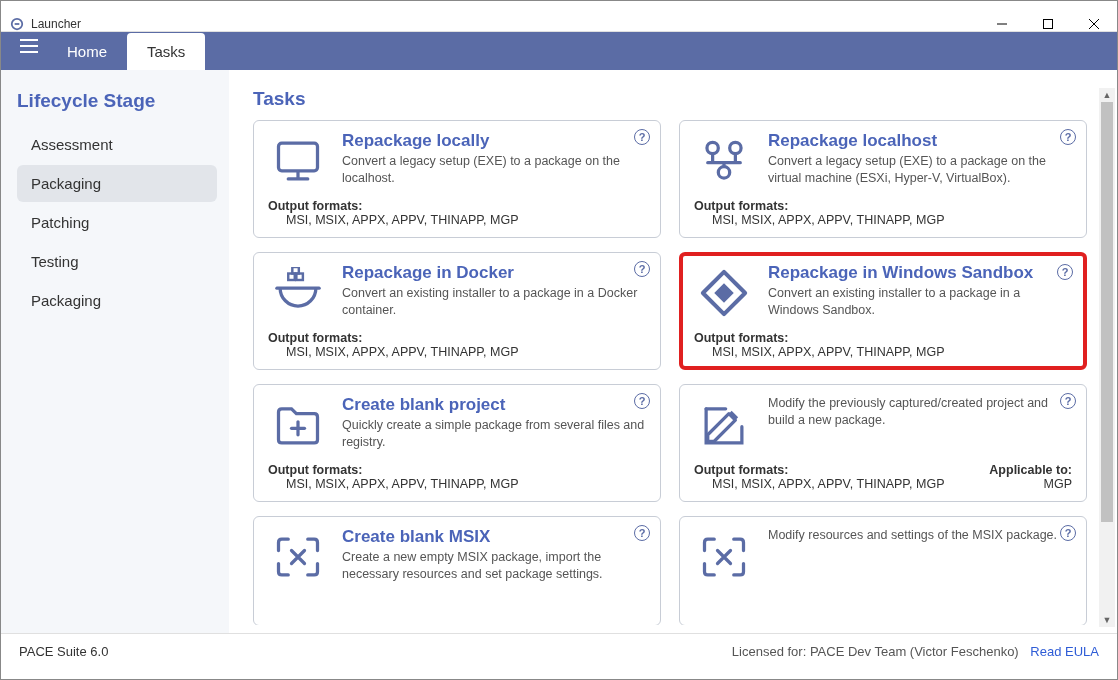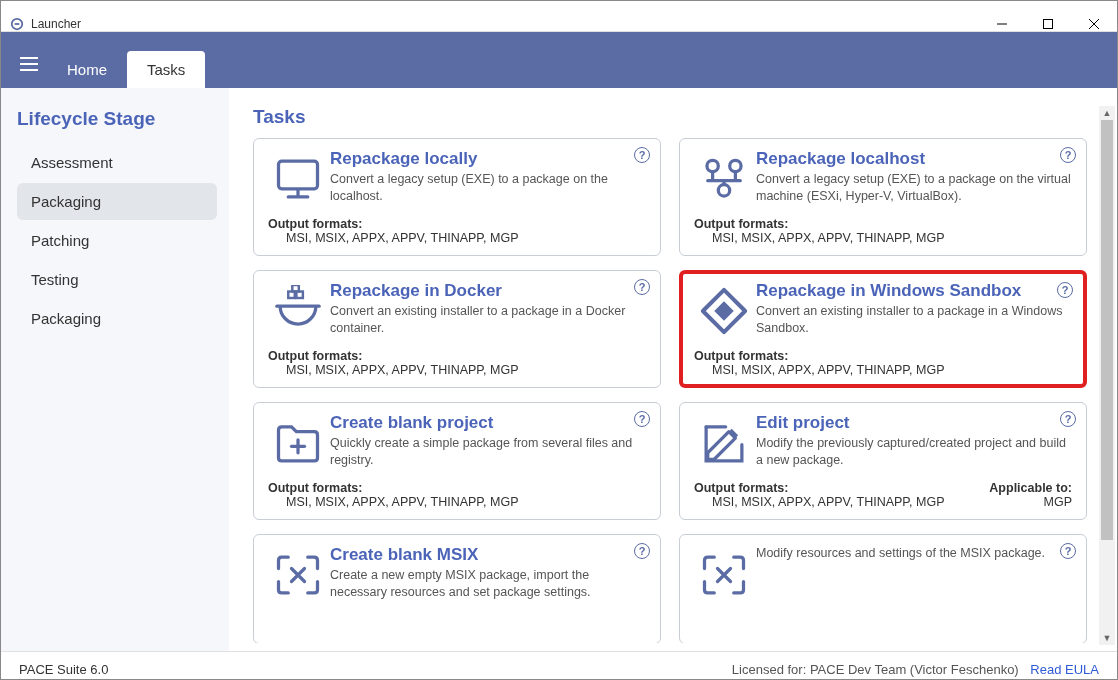--- a/index.html
+++ b/index.html
@@ -6,21 +6,21 @@
   body { font-family: "Segoe UI", Tahoma, sans-serif; font-size: 13px; color: #333; background: #fff; width: 1118px; height: 680px; overflow: hidden; border: 1px solid #888; }
   
   
   .titlebar { height: 31px; display: flex; align-items: center; padding: 16px 0 0 8px; background: #fff; border-bottom: 1px solid #e0e0e0; }
   .titlebar .app-icon { width: 16px; height: 16px; margin-right: 6px; display:flex; align-items:center; justify-content:center;}
   .titlebar .app-title { font-size: 12px; color: #333; flex: 1; }
   .titlebar .winbtns { display: flex; }
   .titlebar .winbtn { width: 46px; height: 31px; display:flex; align-items:center; justify-content:center; color:#333; font-size:10px;}
   
   
-  .menubar { height: 56px; background: #5b6ca5; display:flex; align-items: flex-end; padding-left: 10px; text-align: center;}
+  .menubar { height: 38px; background: #5b6ca5; display:flex; align-items: flex-end; padding-left: 10px; text-align: center;}
   .menubtn { width: 36px; height: 48px; display:flex; align-items:center; justify-content:center;}
   .menubtn .ham { width:18px; height:2px; background:#fff; position:relative;}
   .menubtn .ham::before, .menubtn .ham::after { content:""; position:absolute; width:18px; height:2px; background:#fff; left:0;}
   .menubtn .ham::before{ top:-6px;} .menubtn .ham::after{ top:6px;}
   .tab { padding: 10px 20px 10px; color:#fff; font-size:15px; border-radius: 4px 4px 0 0; cursor:pointer;}
   .tab.active { background:#fff; color:#333; }
   
   
   .content { display:flex; height: calc(100% - 31px - 48px - 36px); }
   
@@ -29,21 +29,21 @@
   .sidebar .stage { padding: 10px 14px; font-size:15px; color:#333; border-radius: 6px; margin-bottom:2px; cursor:pointer;}
   .sidebar .stage.active { background:#e2e5ea; }
   
   .main { flex:1; padding: 18px 10px 10px 24px; position:relative; overflow:hidden;}
   .main h1 { color:#4b64b8; font-size:19px; font-weight:600; margin-bottom:10px;}
   .scrollarea { height: calc(100% - 30px); overflow-y: hidden; padding-right: 20px;}
   .cards { display:grid; grid-template-columns: 1fr 1fr; gap: 14px 18px; }
   
   .card { border:1px solid #c8cdd6; border-radius:6px; padding:10px 14px 10px 14px; position:relative; background:#fff; min-height:110px; display:flex; flex-direction:column; cursor:pointer;}
   .card.highlight { border:4px solid #e02020; padding:7px 11px 7px 11px;}
-  .card-top { display:flex; gap:2px; flex:1;}
+  .card-top { display:flex; gap:14px; flex:1;}
   .card-icon { width:60px; height:60px; flex-shrink:0; display:flex; align-items:center; justify-content:center; color:#5b6ca5;}
   .card-body { flex:1; }
   .card-title { color:#4b64b8; font-size:17px; font-weight:600; margin-bottom:2px;}
   .card-desc { font-size:12.5px; color:#555; line-height:1.35;}
   .card-footer { margin-top:8px; font-size:12.5px; display:flex; justify-content:space-between; gap:20px;}
   .footcol .lbl { font-weight:700; color:#333;}
   .footcol .val { color:#333;margin-left:18px;}
   .footcol.right { text-align:right;}
   .info-icon { position:absolute; top:8px; right:10px; width:16px; height:16px; border:1.5px solid #5b6ca5; border-radius:50%; display:flex; align-items:center; justify-content:center; font-size:11px; color:#5b6ca5; font-weight:600;}
   
@@ -234,21 +234,20 @@
             <div class="card-top">
               <div class="card-icon">
                 <svg width="52" height="52" viewBox="0 0 64 64">
                   <path d="M12 44 L12 52 L20 52 L46 26 L38 18 Z" fill="none" stroke="#5b6ca5" stroke-width="4" stroke-linejoin="round"></path>
                   <path d="M40 16 L48 24" stroke="#5b6ca5" stroke-width="4"></path>
                   <path d="M10 12 L10 54 L54 54 L54 34" fill="none" stroke="#5b6ca5" stroke-width="4" stroke-linecap="round"></path>
                   <path d="M10 12 L34 12" stroke="#5b6ca5" stroke-width="4" stroke-linecap="round"></path>
                 </svg>
               </div>
               <div class="card-body">
-                <div class="card-title">Edit project</div>
                 <div class="card-desc">Modify the previously captured/created project and build a new package.</div>
               </div>
             </div>
             <div class="card-footer">
               <div class="footcol">
                 <div class="lbl">Output formats:</div>
                 <div class="val">MSI, MSIX, APPX, APPV, THINAPP, MGP</div>
               </div>
               <div class="footcol right">
                 <div class="lbl">Applicable to:</div>

